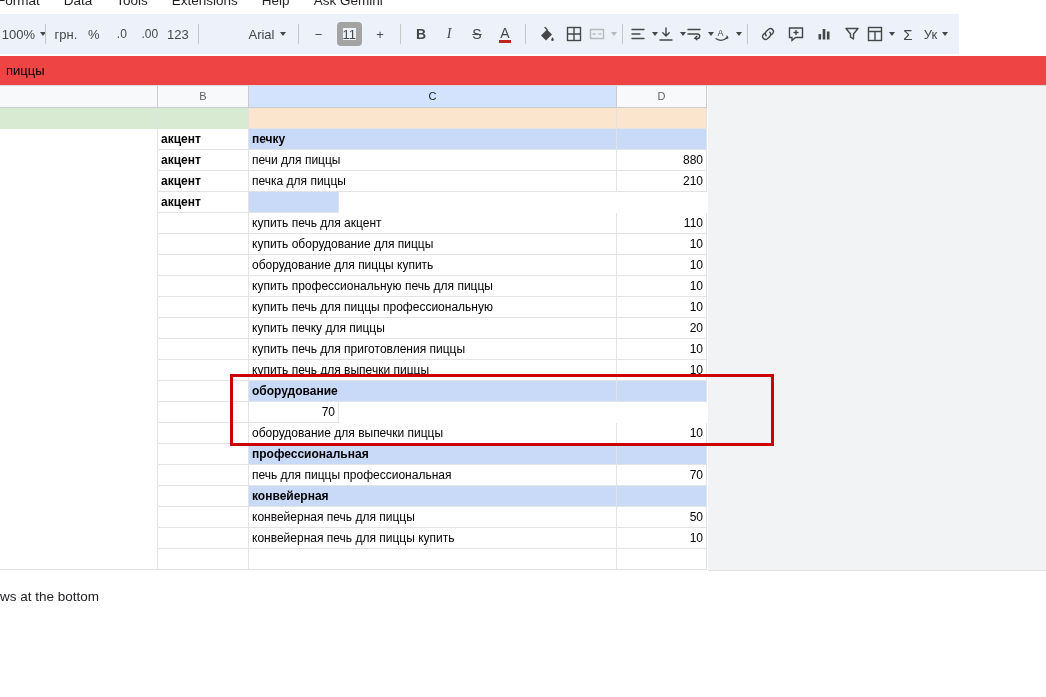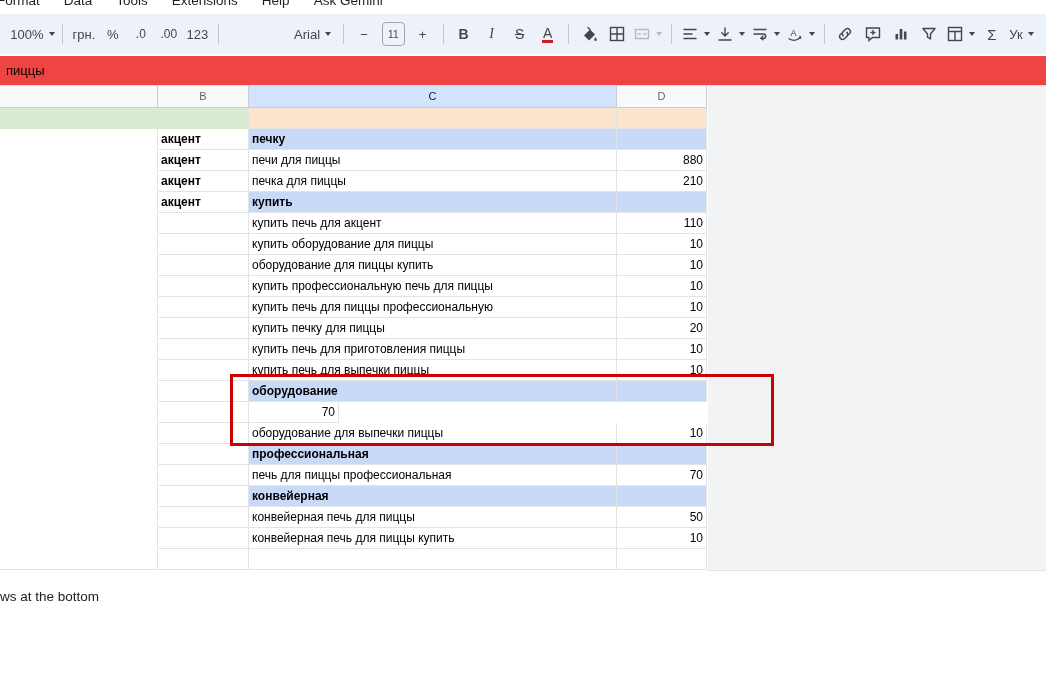--- a/index.html
+++ b/index.html
@@ -13,40 +13,40 @@
   }
   
   .menubar {
     position: absolute; top: -9px; left: -3px; height: 22px;
     display: flex; gap: 24px; align-items: flex-start;
     font-size: 13.5px; color: #1f1f1f; white-space: nowrap;
   }
   .menu-item { line-height: 20px; }
   
   .toolbar {
-    position: absolute; top: 14px; left: 0; width: 1046px; height: 40px;
+    position: absolute; top: 14px; left: 0; width: 959px; height: 40px;
     background: #edf2fa;
     display: flex; align-items: center; gap: 2px;
     padding: 0 10px; white-space: nowrap;
   }
   .tbtn {
     height: 28px; min-width: 26px; padding: 0 5px;
     display: inline-flex; align-items: center; justify-content: center;
     border-radius: 4px; font-size: 13px; color: #444746; cursor: default;
   }
   .tbtn.bold { font-weight: 700; font-size: 14px; }
   .tbtn.italic { font-style: italic; font-family: "Liberation Serif", serif; font-size: 14px; }
   .tbtn.strike { text-decoration: line-through; font-size: 14px; }
   .a-color { display:inline-block; line-height: 14px; font-size: 14px; border-bottom: 3px solid #c5221f; padding: 0 1px; }
   .tbtn.sigma { font-size: 15px; }
   .tbtn.small { font-size: 12px; letter-spacing: 0; }
   .font-btn { width: 76px; justify-content: flex-end; margin-left: 48px; }
   .size-box {
-    width: 28px; height: 24px; border: 1px solid #a3a3a3; border-radius: 4px;
-    font-size: 10px; color: #444746; display: inline-flex; align-items: center; justify-content: center;
+    width: 28px; height: 24px; border: 6px solid #a3a3a3; border-radius: 4px;
+    font-size: 13px; color: #444746; display: inline-flex; align-items: center; justify-content: center;
     margin: 0 3px; background: transparent;
   }
   .sep { width: 1px; height: 20px; background: #c4c7c5; margin: 0 5px; flex: none; }
   .caret {
     width: 0; height: 0; margin-left: 5px;
     border-left: 3.5px solid transparent; border-right: 3.5px solid transparent;
     border-top: 4px solid #444746;
   }
   .caret.gray { border-top-color: #b6bab9; }
   .icon { display: inline-flex; align-items: center; justify-content: center; }
@@ -290,21 +290,20 @@
       </div>
       <div class="row data">
         <div class="cell col-a"></div>
         <div class="cell col-b">акцент</div>
         <div class="cell col-c">печка для пиццы</div>
         <div class="cell col-d">210</div>
       </div>
       <div class="row section">
         <div class="cell col-a"></div>
         <div class="cell col-b">акцент</div>
-        <div class="cell col-c">купить</div>
         <div class="cell col-d"></div>
       </div>
       <div class="row data">
         <div class="cell col-a"></div>
         <div class="cell col-b"></div>
         <div class="cell col-c">купить печь для акцент</div>
         <div class="cell col-d">110</div>
       </div>
       <div class="row data">
         <div class="cell col-a"></div>

